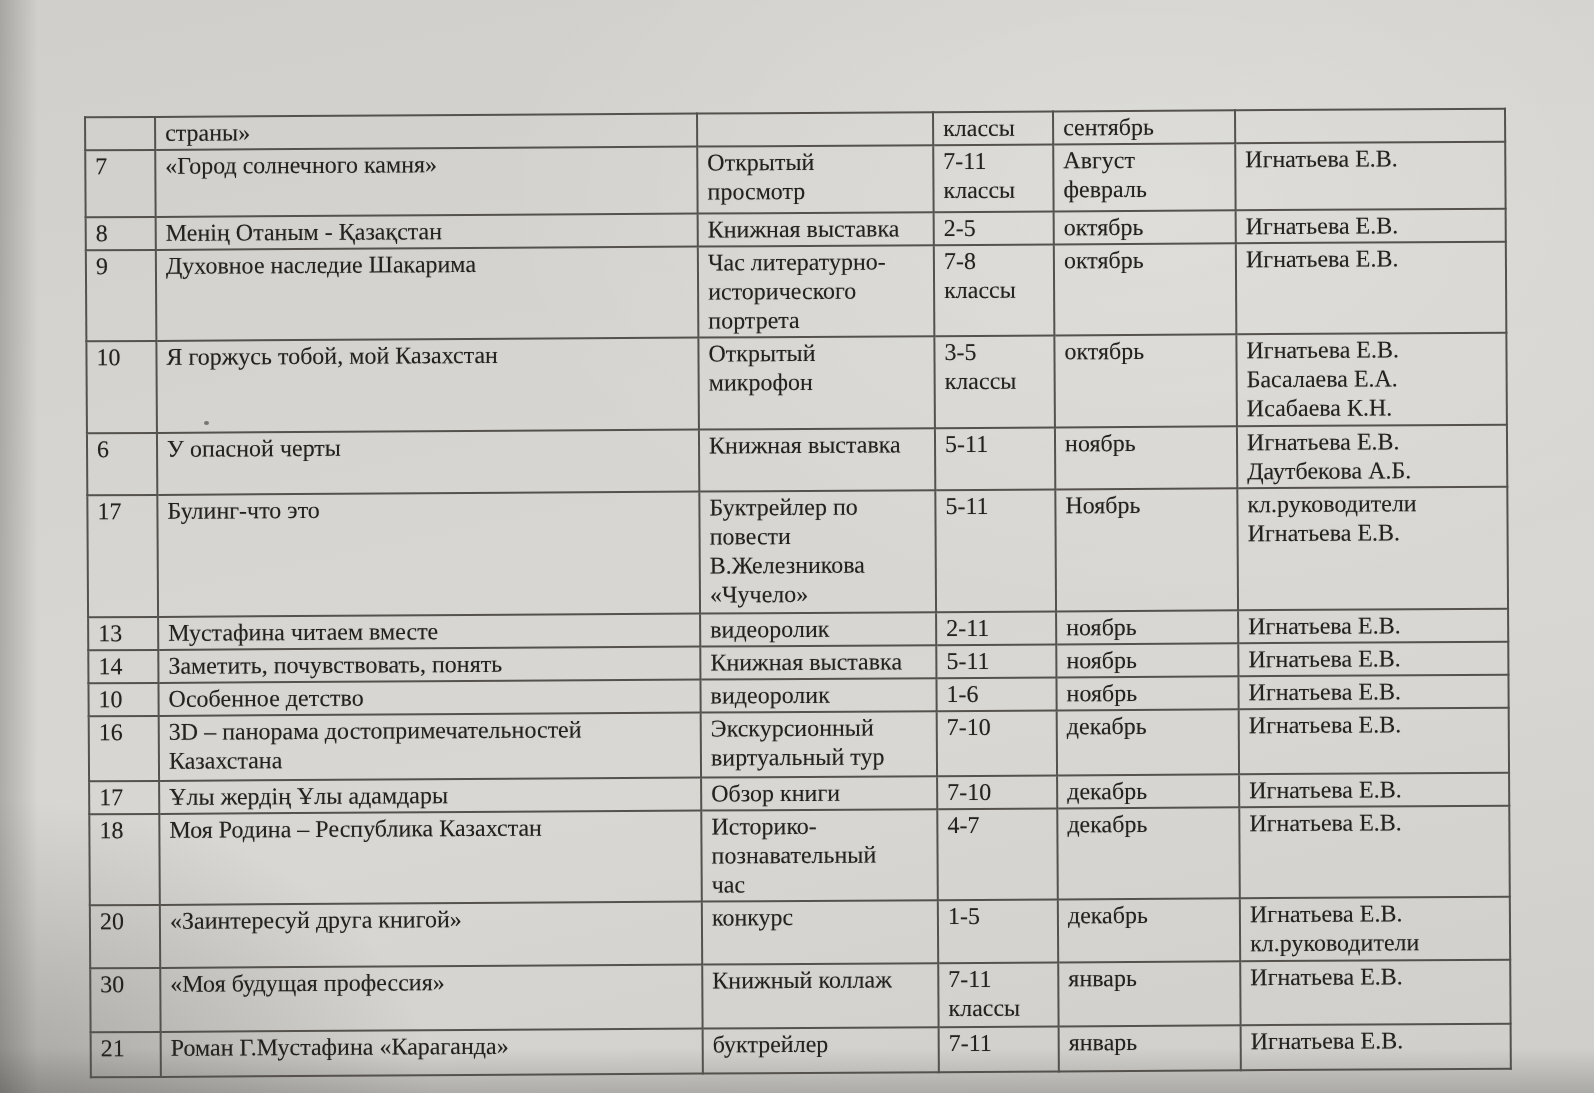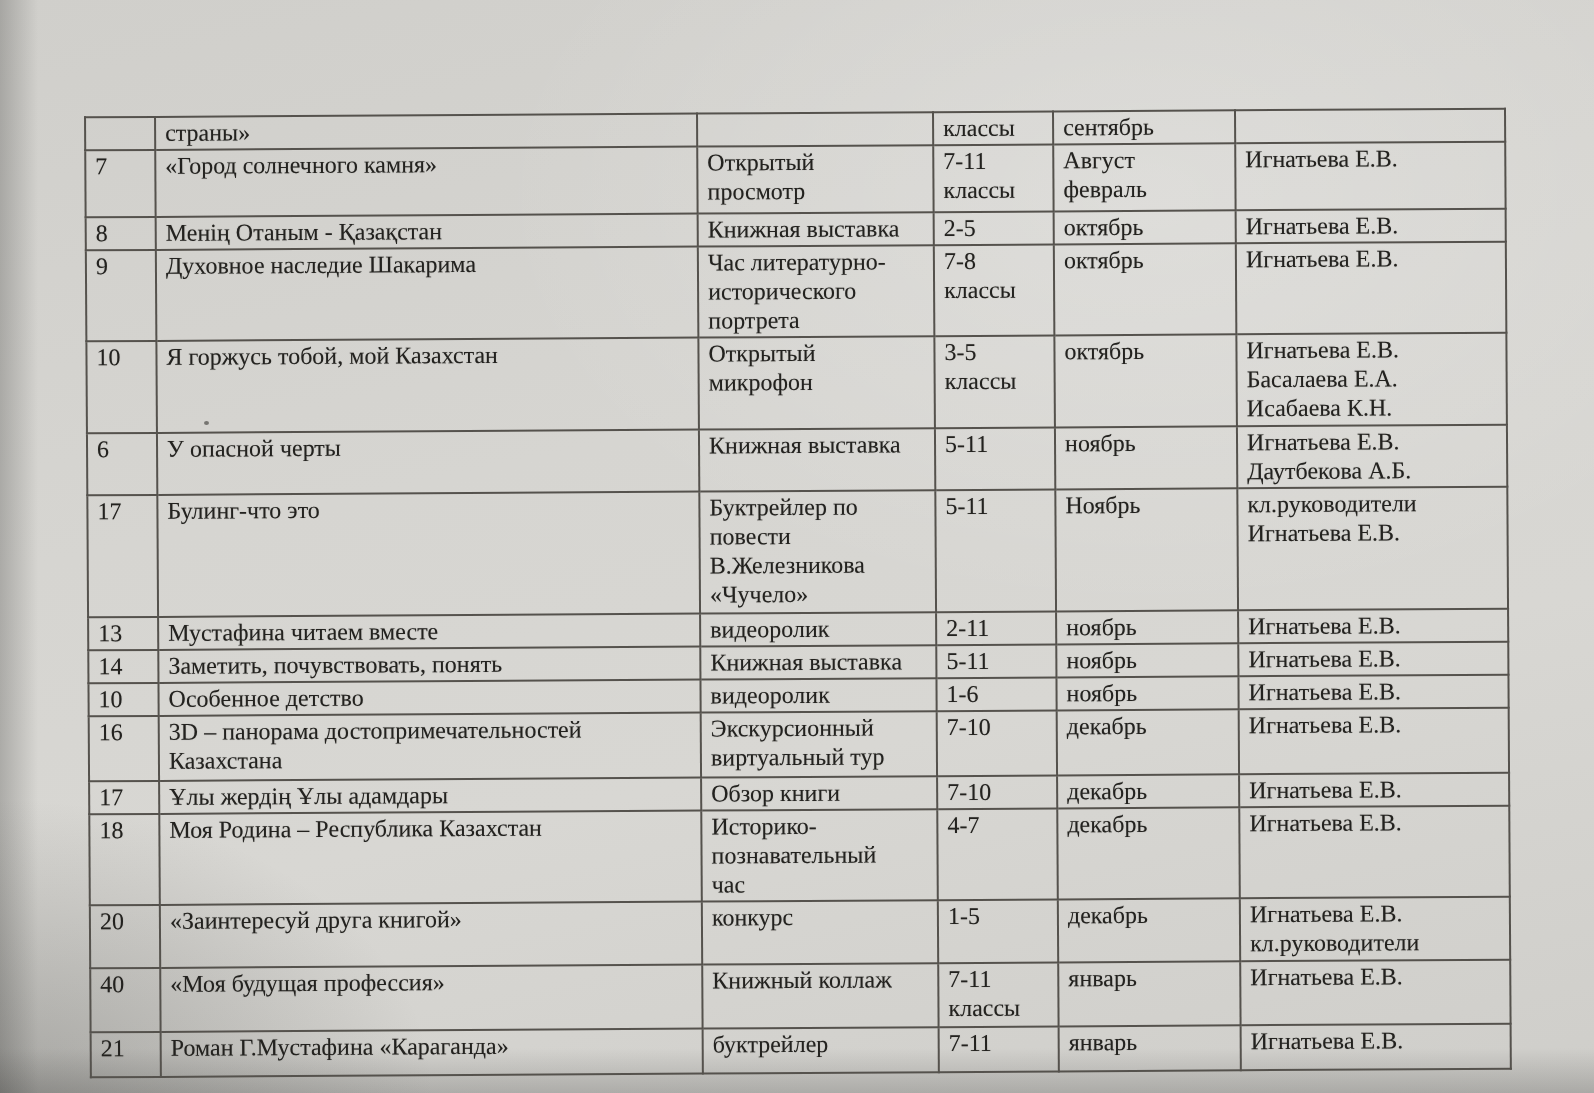--- a/index.html
+++ b/index.html
@@ -200,21 +200,21 @@
         <tr class="h63">
           <td>20</td>
           <td>«Заинтересуй друга книгой»</td>
           <td>конкурс</td>
           <td>1-5</td>
           <td>декабрь</td>
           <td>Игнатьева Е.В.
 кл.руководители</td>
         </tr>
         <tr class="h64">
-          <td>40</td>
+          <td>30</td>
           <td>«Моя будущая профессия»</td>
           <td>Книжный коллаж</td>
           <td>7-11
 классы</td>
           <td>январь</td>
           <td>Игнатьева Е.В.</td>
         </tr>
         <tr class="h45">
           <td>21</td>
           <td>Роман Г.Мустафина «Караганда»</td>

